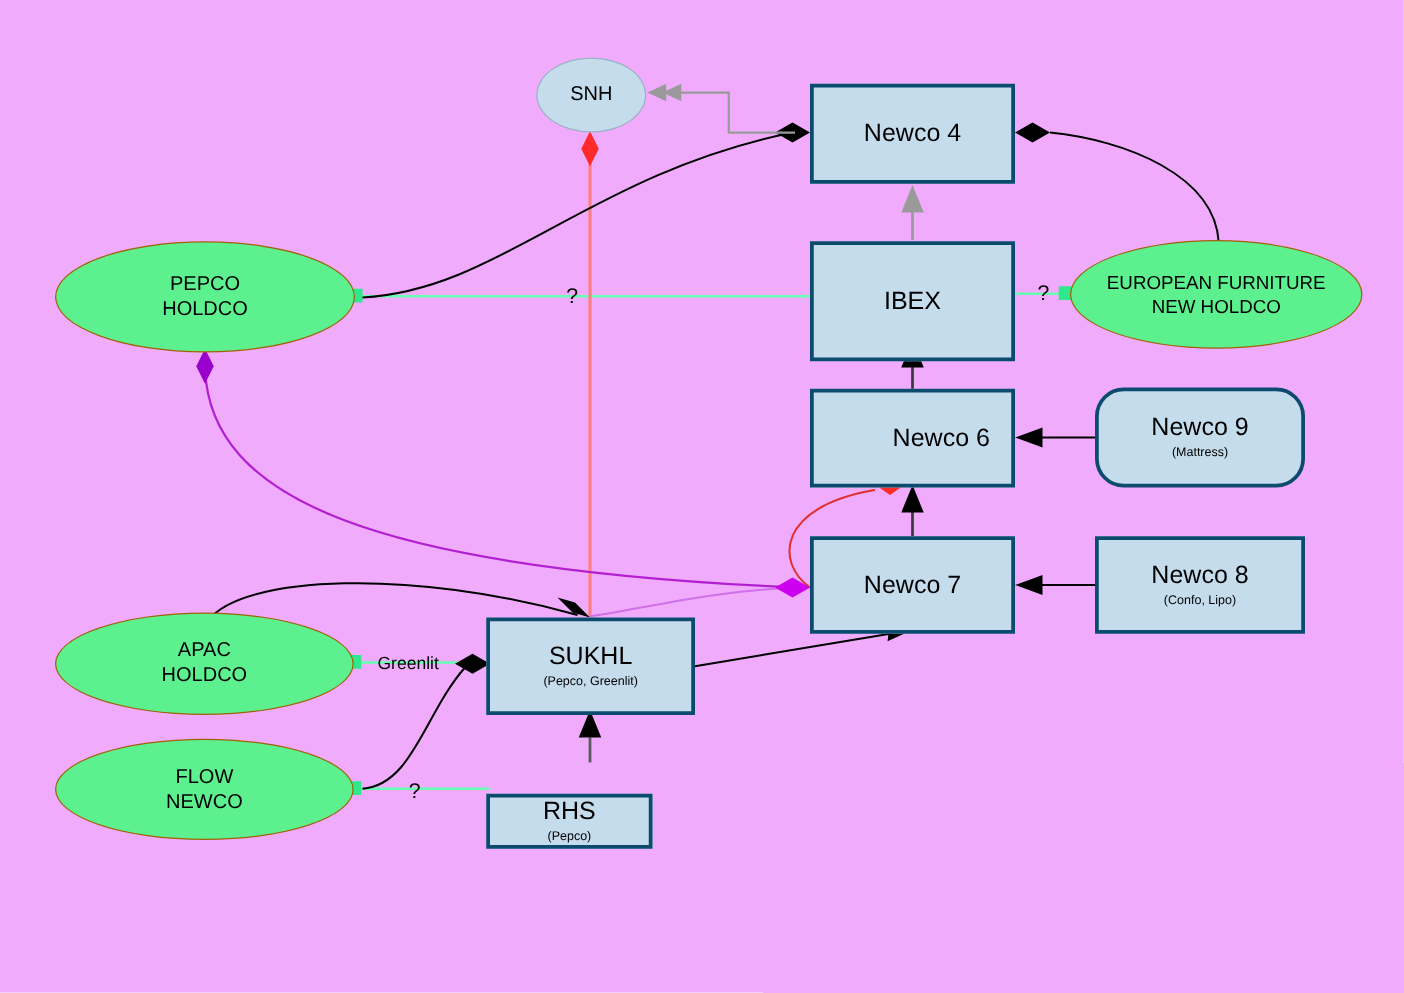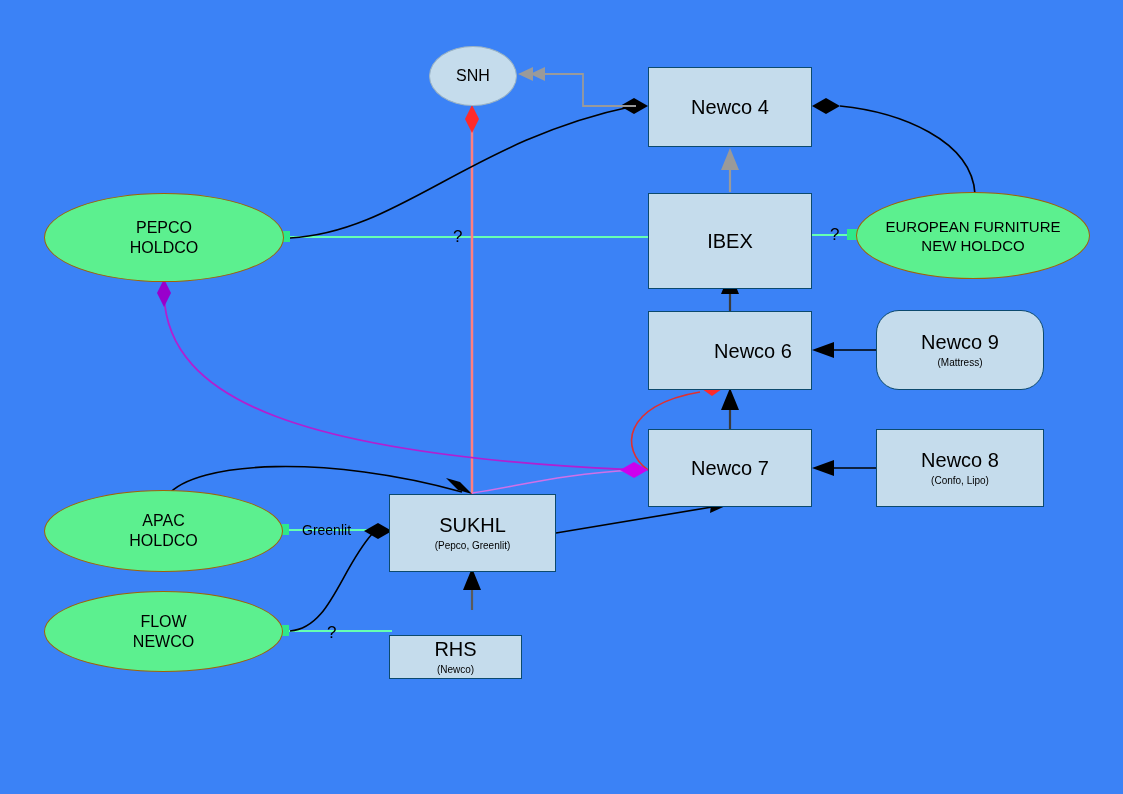--- a/index.html
+++ b/index.html
@@ -1,27 +1,27 @@
 <!DOCTYPE html>
 <html><head>
 <meta charset="utf-8">
 <title>Corporate Structure Diagram</title>
 <style>
   html,body{margin:0;padding:0;background:#ffffff;}
   body{
     font-family:"Liberation Sans", sans-serif;
     width:1123px;height:794px;overflow:hidden;
   }
-  #canvas{position:relative;width:1123px;height:794px;background:#3b82f6;}
+  #canvas{position:relative;width:1123px;height:794px;background:#f0abfc;}
   svg.layer{position:absolute;left:0;top:0;width:1123px;height:794px;}
 
   .node{position:absolute;box-sizing:border-box;display:flex;
         flex-direction:column;align-items:center;justify-content:center;
         text-align:center;color:#000000;}
-  .box{background:#c5dcec;border:1px solid #0c4a6e;}
+  .box{background:#c5dcec;border:3px solid #0c4a6e;}
   .ell{background:#5cf08f;border:1px solid #a16207;border-radius:50%;}
   .t1{font-size:20px;line-height:24px;}
   .sub{font-size:10px;line-height:17px;}
   .ell .t1{font-size:16px;line-height:20px;font-weight:400;}
   .ell.big .t1{font-size:15px;line-height:19px;}
 
   .edge-label{position:absolute;font-size:14px;color:#000;
      background:transparent;white-space:nowrap;}
   .qmark{font-size:17px;}
 </style>
@@ -127,21 +127,21 @@
     <div class="sub">(Confo, Lipo)</div>
   </div>
 
   <div class="node box" style="left:389px;top:494px;width:167px;height:78px;">
     <div class="t1">SUKHL</div>
     <div class="sub">(Pepco, Greenlit)</div>
   </div>
 
   <div class="node box" style="left:389px;top:635px;width:133px;height:44px;">
     <div class="t1">RHS</div>
-    <div class="sub">(Newco)</div>
+    <div class="sub">(Pepco)</div>
   </div>
 
   <div class="node ell" style="left:44px;top:193px;width:240px;height:89px;">
     <div class="t1">PEPCO</div>
     <div class="t1">HOLDCO</div>
   </div>
 
   <div class="node ell big" style="left:856px;top:192px;width:234px;height:87px;text-align:right;">
     <div class="t1">EUROPEAN FURNITURE</div>
     <div class="t1">NEW HOLDCO</div>

